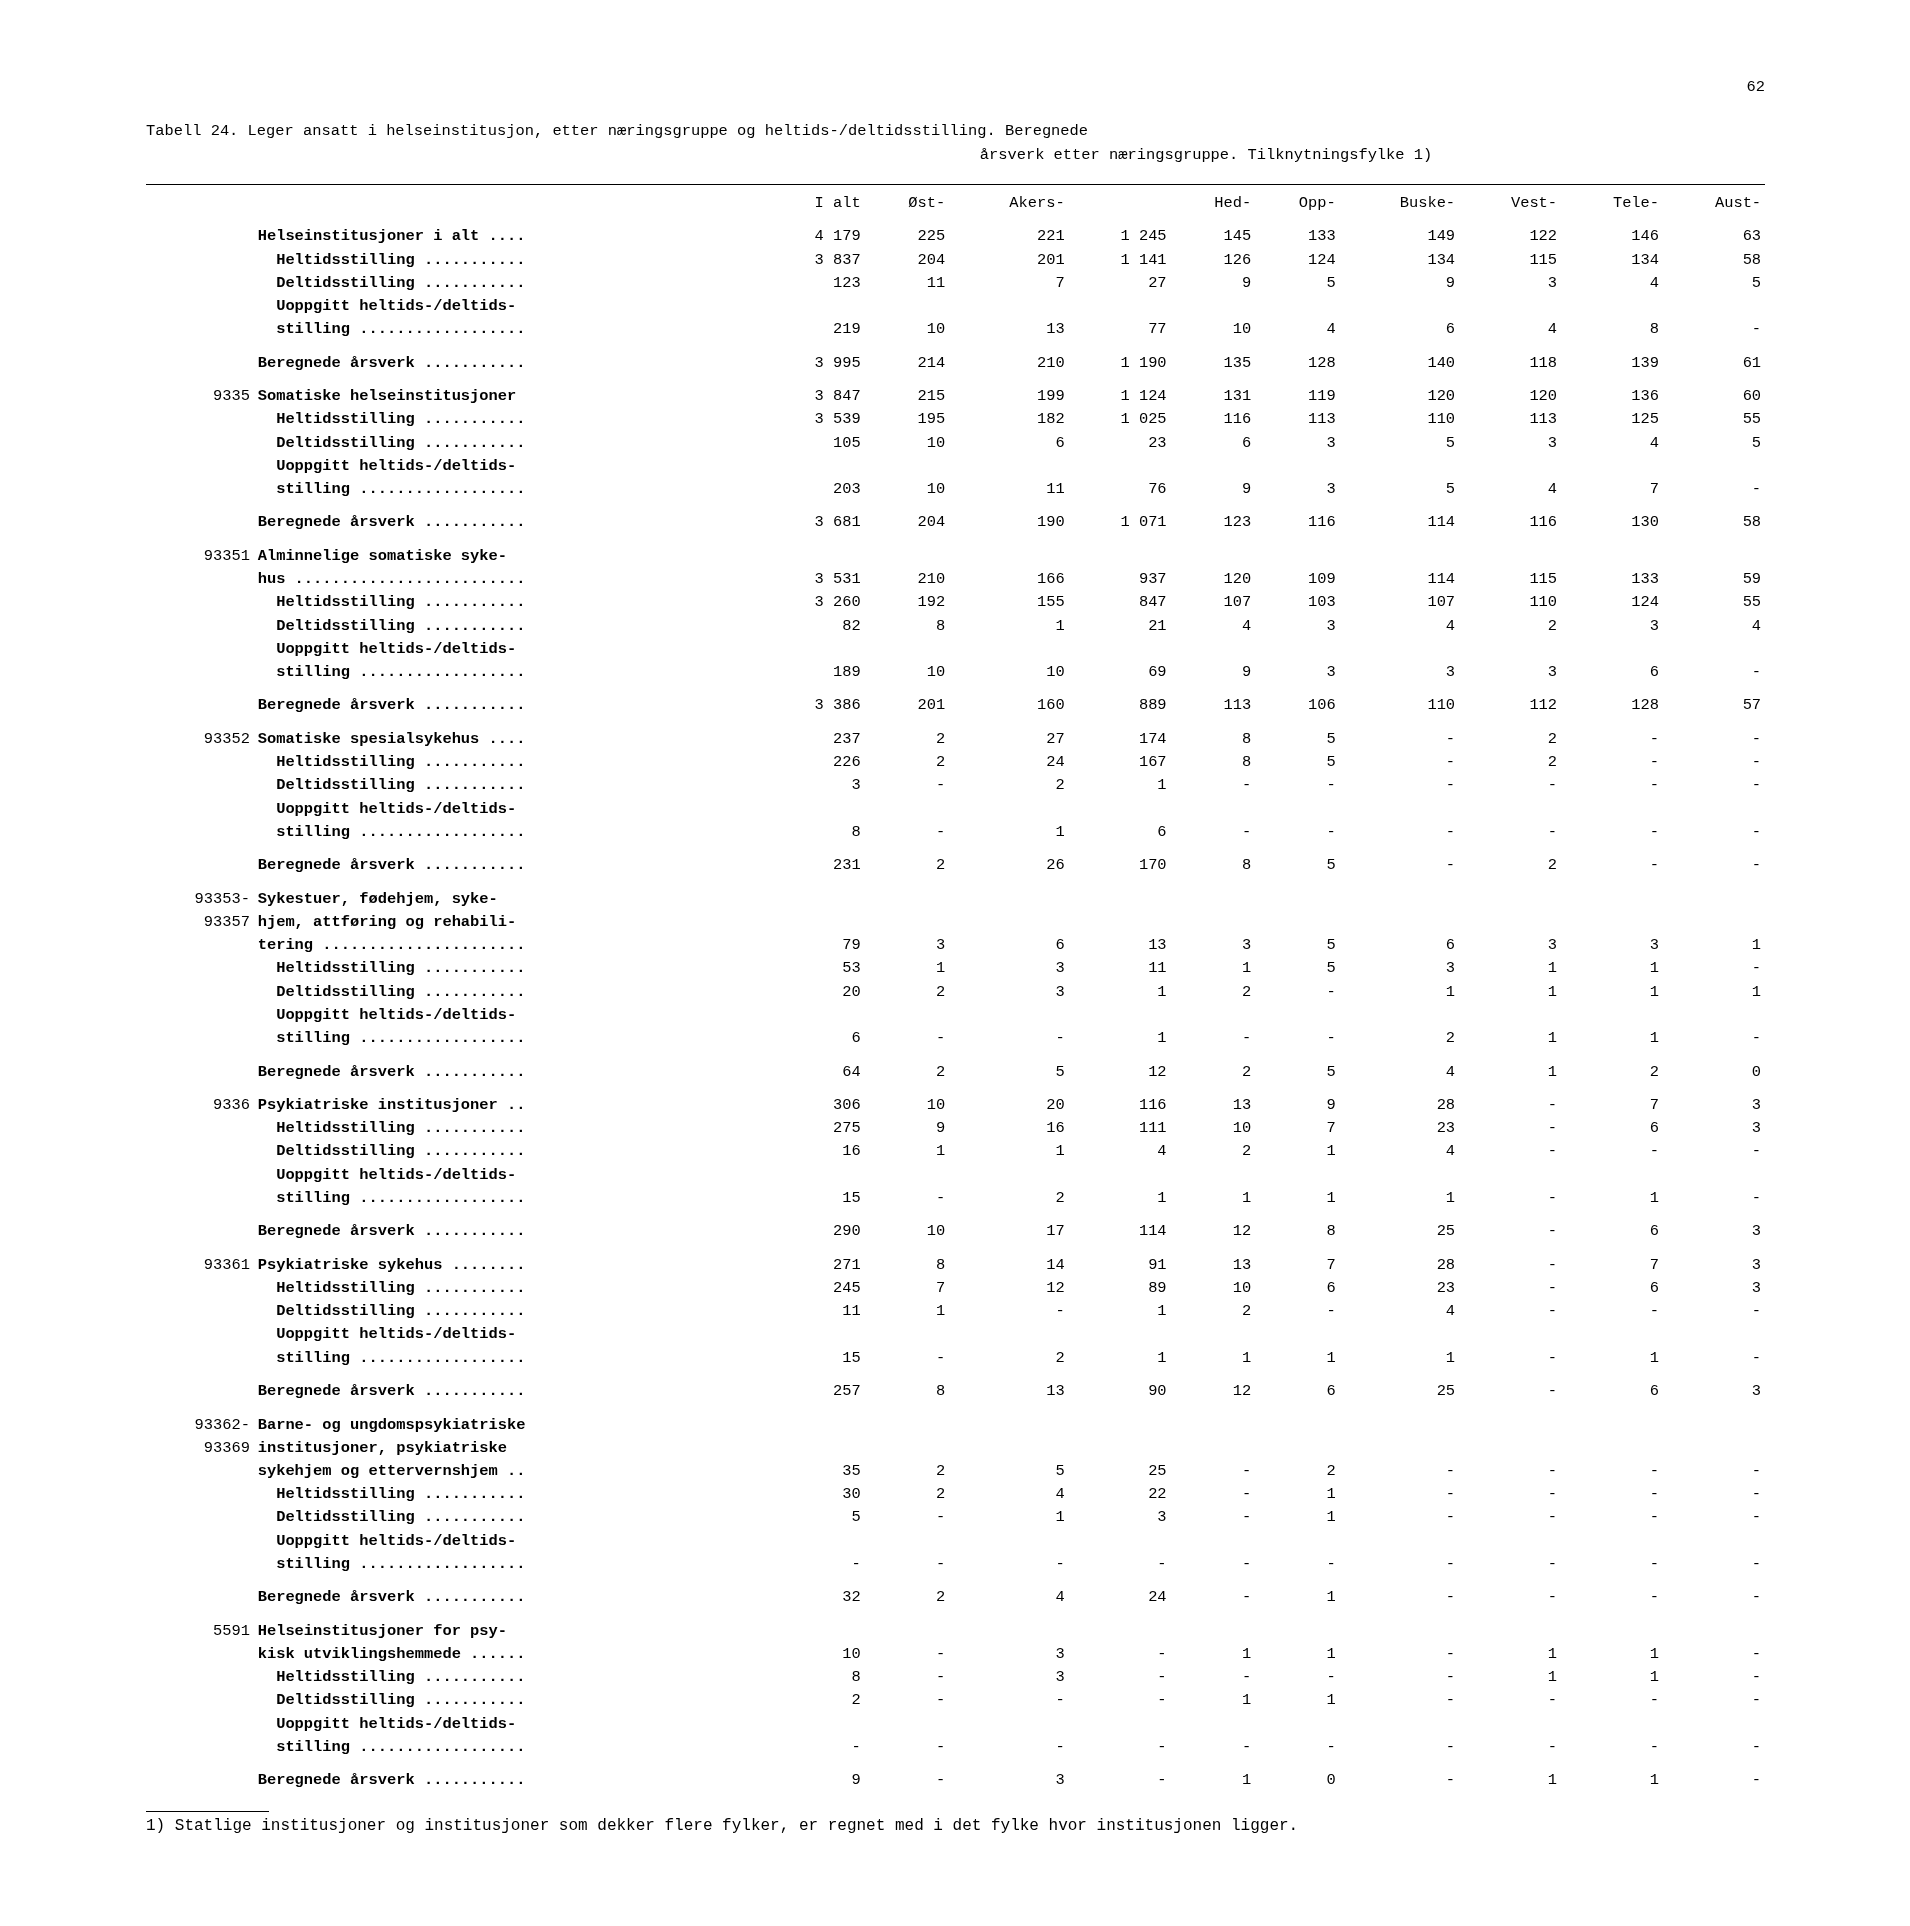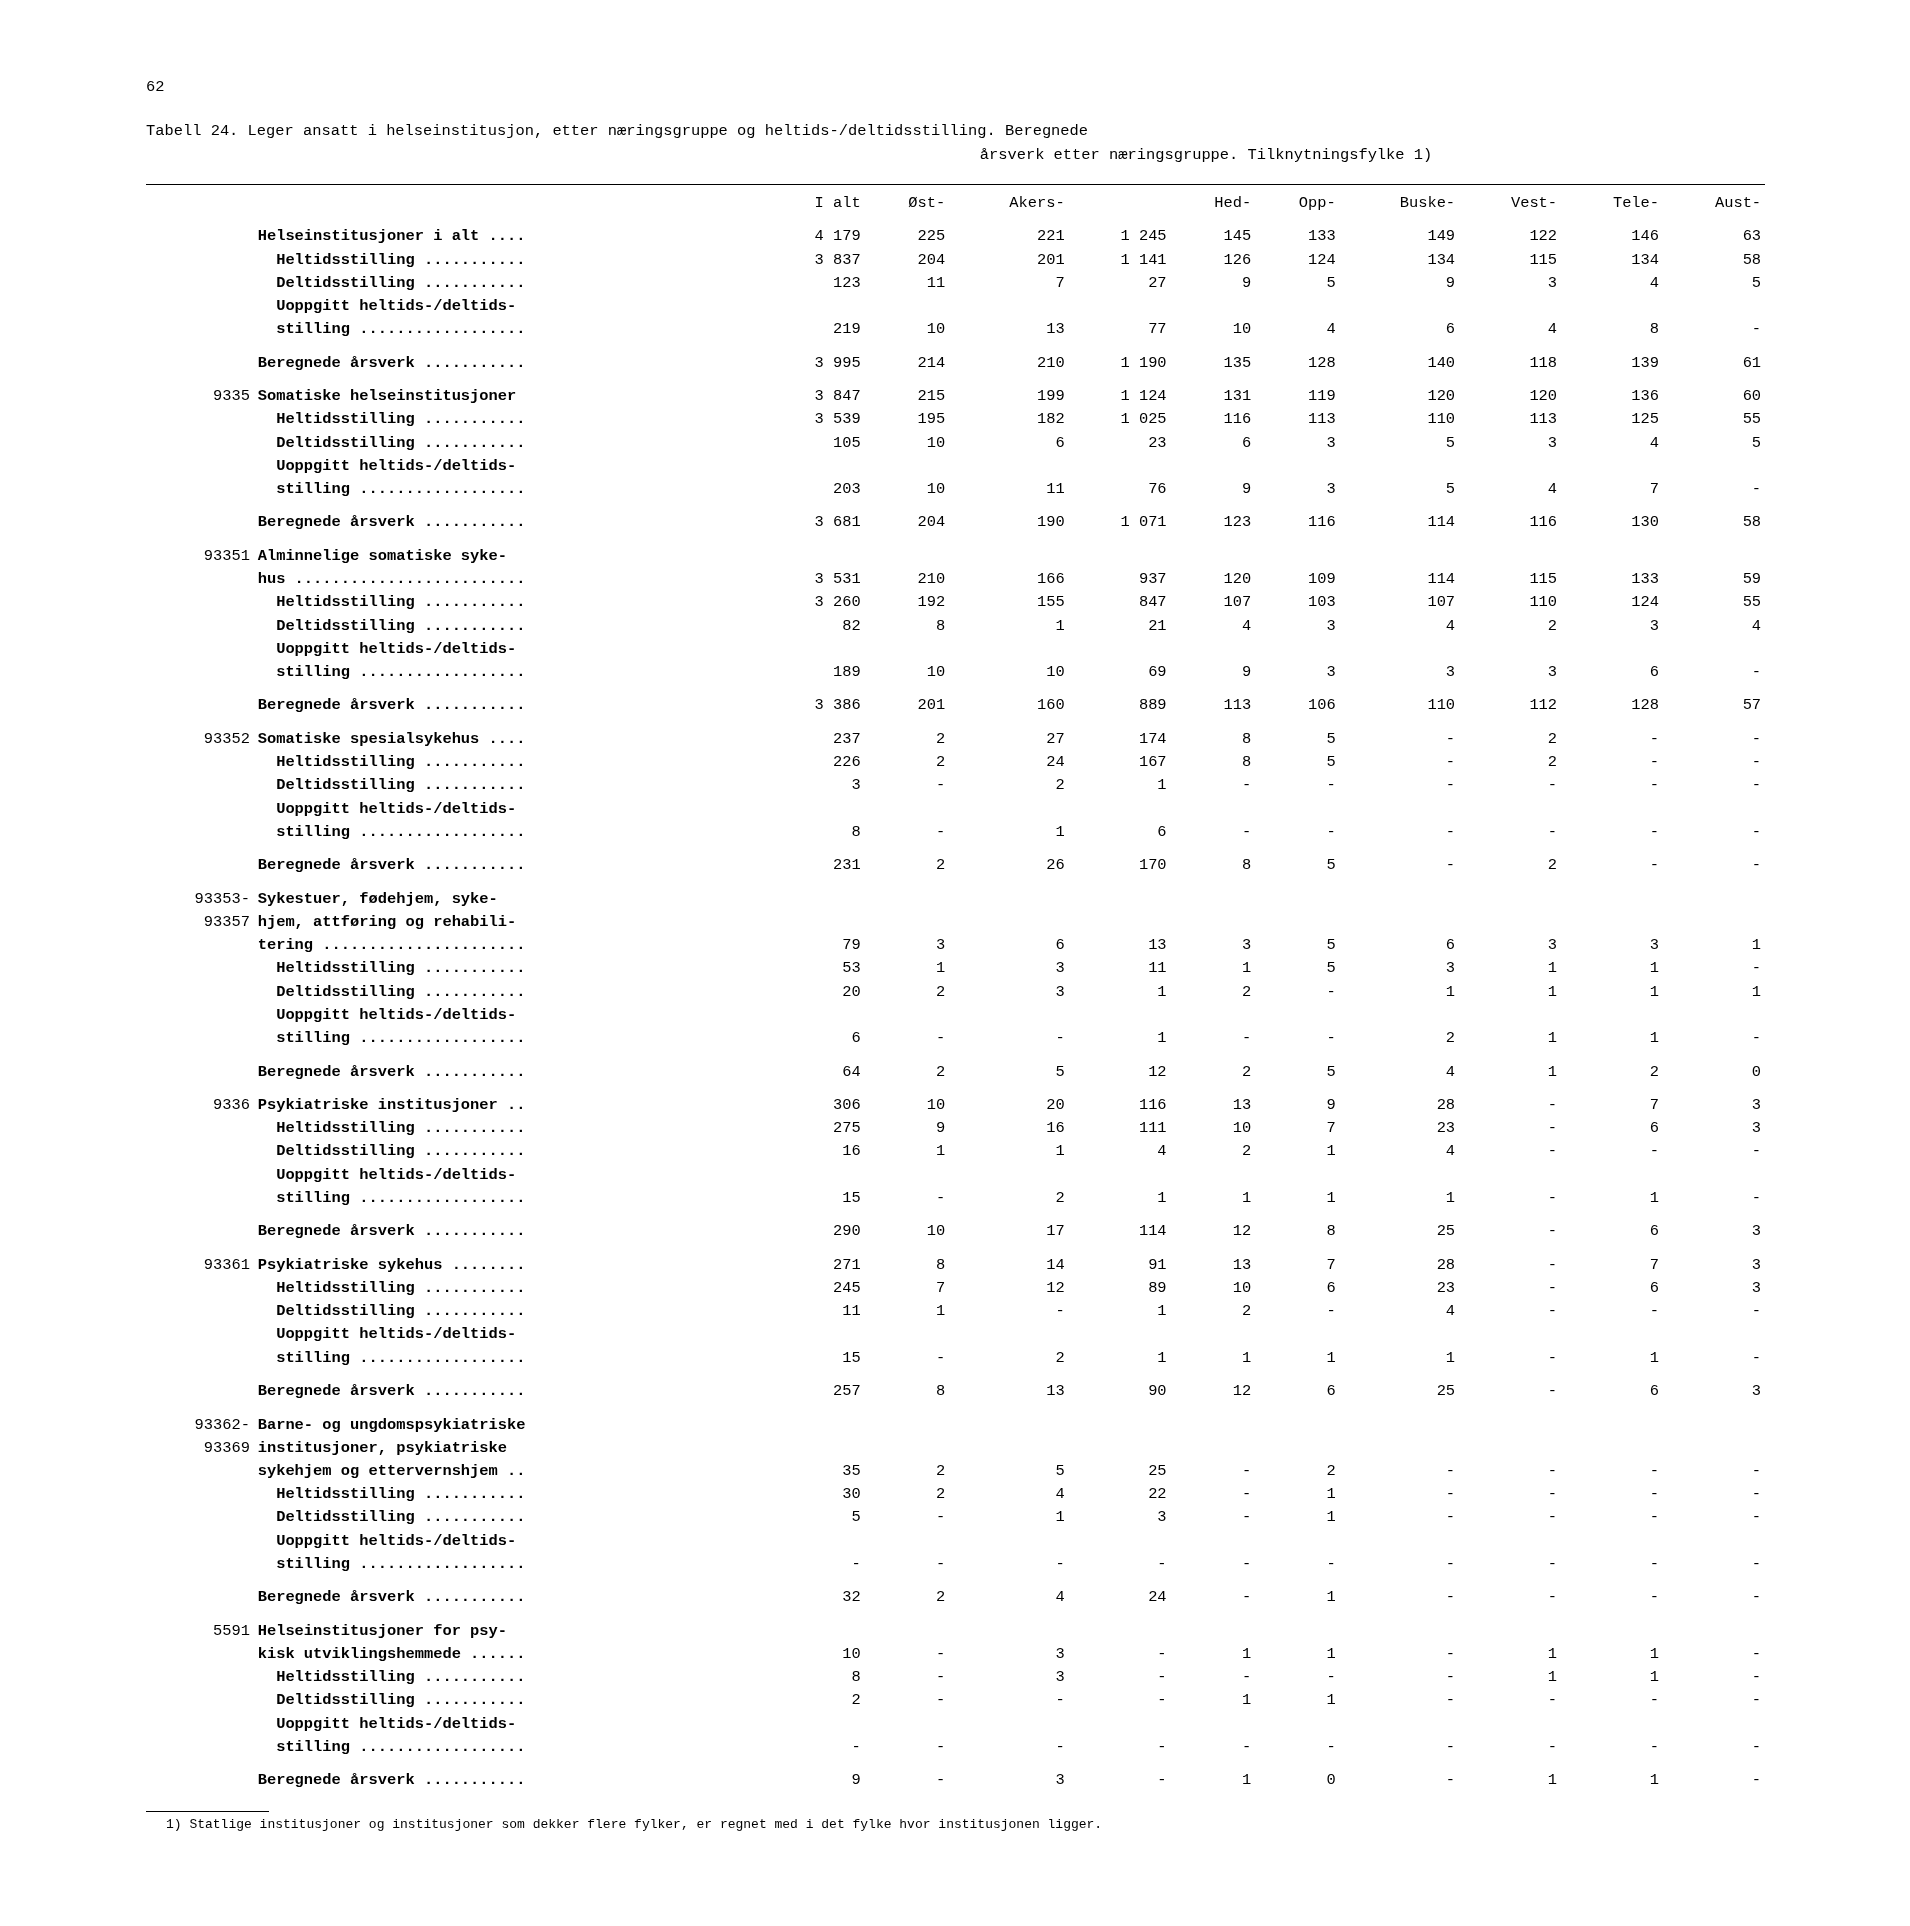--- a/index.html
+++ b/index.html
@@ -7,21 +7,21 @@
     font-size: 15.4px;
     background: #fff;
     color: #000;
     padding: 77px 146px;
     width: 1911px;
     box-sizing: border-box;
     line-height: 1.35;
     margin: 0;
   }
   .page-number {
-    text-align: left;
+    text-align: right;
     margin-bottom: 23px;
   }
   .title-line {
     margin-bottom: 3.1px;
   }
   .title-sub {
     padding-left: 501px;
     margin-bottom: 19px;
     text-align: center;
   }
@@ -50,22 +50,21 @@
   tr.header-bottom th { border-bottom: 1.2px solid #000; padding-bottom: 7.7px; }
   tr.section-gap td { padding-top: 11.6px; }
   .italic { font-style: italic; }
   .footnote-rule {
     border: none;
     border-top: 0.8px solid #000;
     width: 123px;
     margin: 19px 0 3.9px 0;
   }
   .footnote {
-    font-size: 13px;
-    margin-left: 20px;
+    font-size: 16px;
   }
   tbody tr td { padding-top: 1.2px; padding-bottom: 1.2px; }
 </style>
 </head>
 <body>
 
 <div class="page-number">62</div>
 
 <div class="title-line">Tabell 24.  Leger ansatt i helseinstitusjon, etter næringsgruppe og heltids-/deltidsstilling.  Beregnede</div>
 <div class="title-sub">årsverk etter næringsgruppe.  Tilknytningsfylke 1)</div>

